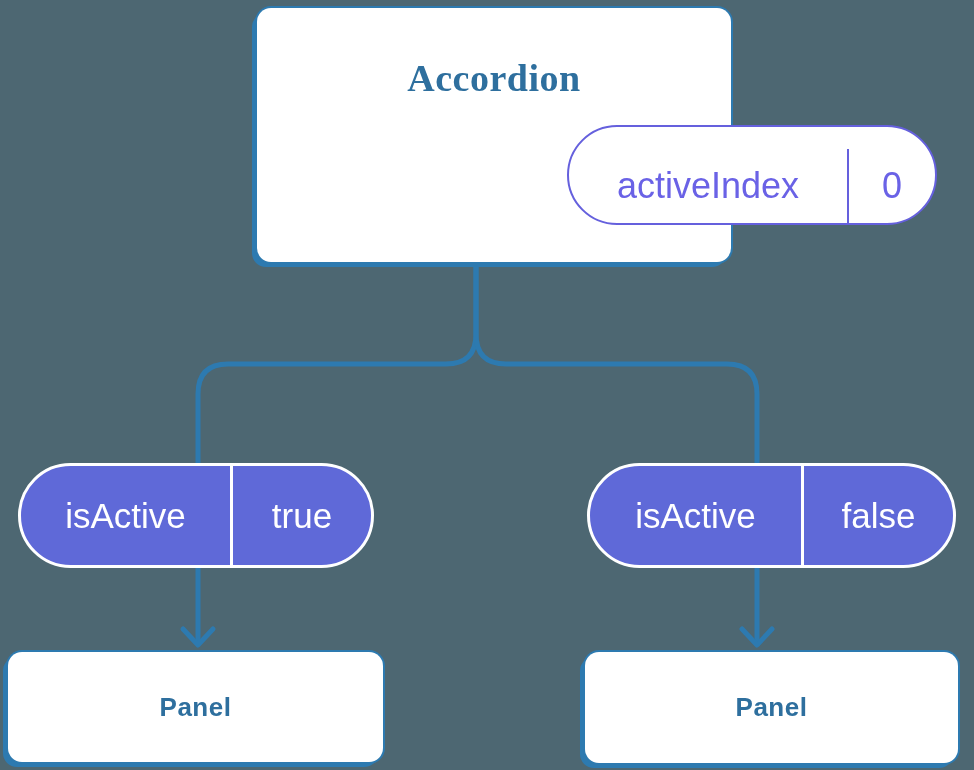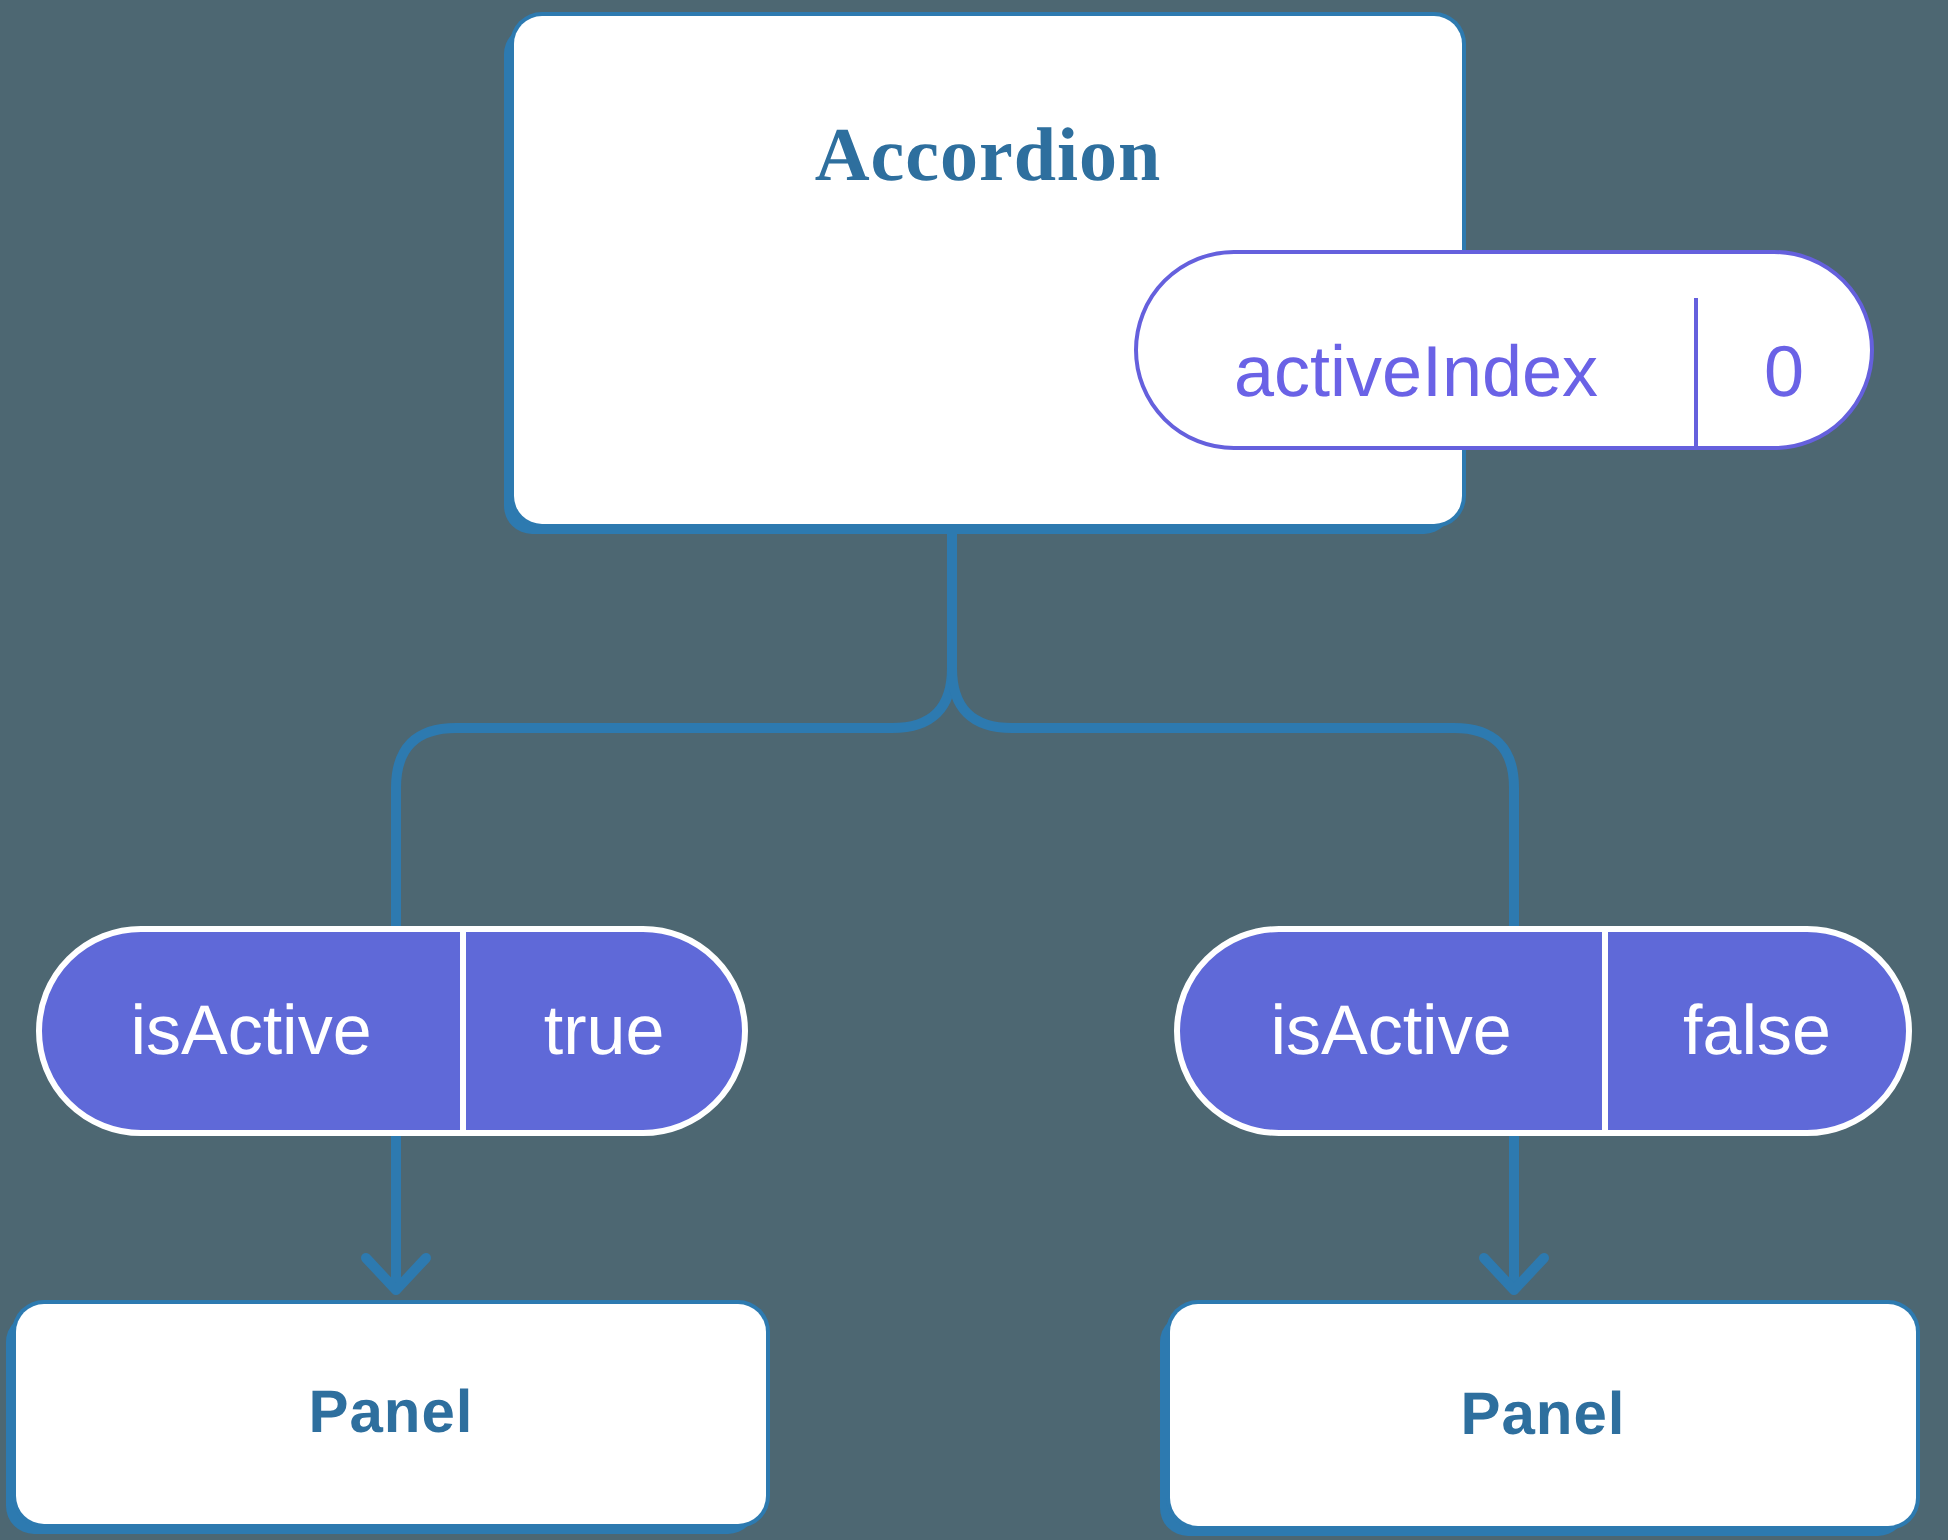--- a/index.html
+++ b/index.html
@@ -32,21 +32,21 @@
   .card-title{
     position:absolute;left:0;right:0;top:48px;
     text-align:center;
     font-size:38px;font-weight:600;
     color:var(--card-text);
     letter-spacing:0.5px;
     font-family:Liberation Serif, serif;
   }
   .card.panel{display:flex;align-items:center;justify-content:center;}
   .card.panel .panel-label{
-    font-size:30px;font-weight:600;color:var(--card-text);letter-spacing:0.5px;
+    font-size:26px;font-weight:600;color:var(--card-text);letter-spacing:0.5px;
   }
   .panel-left{left:8px;top:652px;width:375px;height:110px;}
   .panel-right{left:585px;top:652px;width:373px;height:111px;}
 
   
   .pill{
     position:absolute;display:flex;align-items:stretch;
     border-radius:999px;overflow:hidden;
   }
   .pill .seg{

